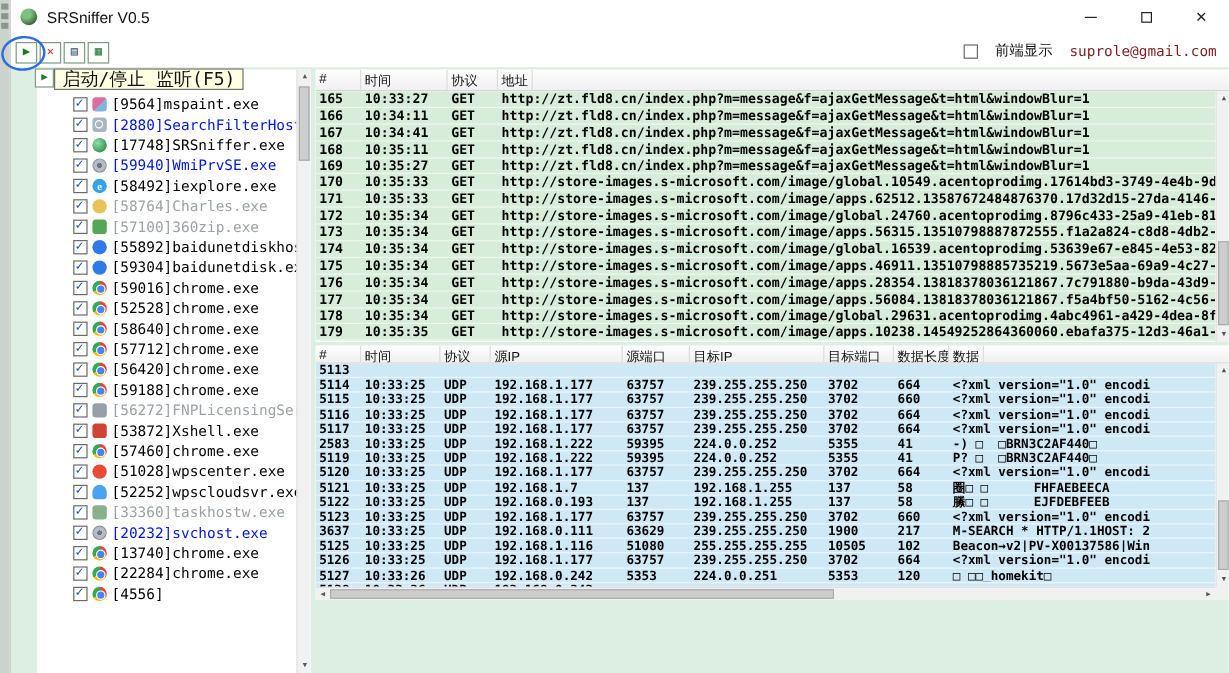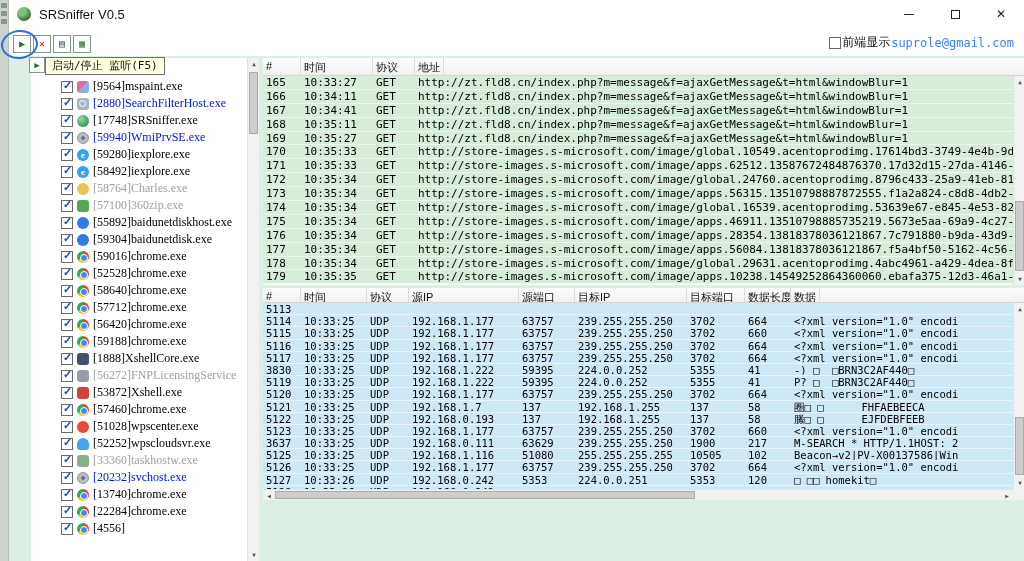--- a/index.html
+++ b/index.html
@@ -24,34 +24,34 @@
   .glyph-close { font:12px "DejaVu Sans", sans-serif; color:#222; }
 
   
   .toolbar { position:absolute; left:0; top:28px; right:0; height:28px; background:#fff; }
   .tool-btn { position:absolute; top:7px; width:18px; height:18px; border:1px solid #7f9a86; background:#fcfefc;
               display:flex; align-items:center; justify-content:center; font-size:10px; line-height:10px; }
   .tb0 { left:4px;  color:#1a7a2a; }
   .tb1 { left:24px; color:#cc2222; font-weight:bold; }
   .tb2 { left:44px; color:#39506e; }
   .tb3 { left:64px; color:#2a7a3a; }
-  .frontend { position:absolute; right:10px; top:6px; display:flex; align-items:center; gap:1px; }
+  .frontend { position:absolute; right:10px; top:6px; display:flex; align-items:center; gap:14px; }
   .frontend .fl { font:12px "Liberation Sans", sans-serif; color:#111; }
-  .frontend .fv { font:12px "DejaVu Sans Mono", monospace; color:#3b82f6; }
+  .frontend .fv { font:12px "DejaVu Sans Mono", monospace; color:#7f1d1d; }
 
   .cb { width:12px; height:12px; background:#fff; border:1px solid #6a6a6a; position:relative; flex:none; }
   .cb.checked::after { content:"✓"; position:absolute; left:1px; top:-3px; font-size:11px; font-weight:bold; color:#1f4fb0; }
 
   
   .client { position:absolute; left:0; top:56px; right:0; bottom:0; background:#ddeee3; }
 
   
   .tree-panel { position:absolute; left:22px; top:2px; width:228px; bottom:0; background:#fff; overflow:hidden; }
   .proc-rows { padding-top:20px; }
-  .proc-row { height:17px; display:flex; align-items:center; gap:4px; padding-left:30px; white-space:pre;font-family:Liberation Serif, serif; }
+  .proc-row { height:17px; display:flex; align-items:center; gap:4px; padding-left:30px; white-space:pre; }
   .proc-label { font-size:12px; }
   .t-black { color:#000; } .t-blue { color:#0016d8; } .t-gray { color:#9ba1a6; }
 
   .pi { width:12px; height:12px; border-radius:3px; flex:none; position:relative; }
   .icon-paint      { background:linear-gradient(135deg,#e06c9f 0 50%, #7fb5e0 50% 100%); }
   .icon-search     { background:#a8b6c4; }
   .icon-search::after { content:""; position:absolute; left:2px; top:2px; width:5px; height:5px; border:1.5px solid #fff; border-radius:50%; }
   .icon-globe      { border-radius:50%; background:radial-gradient(circle at 35% 35%, #8fe0a8, #187a38); }
   .icon-gear       { border-radius:50%; background:radial-gradient(circle, #6e7680 0 2px, #b7bcc2 2px); border:1px solid #8e949a; }
   .icon-ie         { border-radius:50%; background:#35a3e8; color:#fff; font:bold 9px "Liberation Serif", serif; text-align:center; line-height:12px; }
@@ -83,34 +83,34 @@
   .http-table   { left:254px; top:2px;   width:762px; height:227px; }
   .packet-table { left:254px; top:232px; width:762px; height:212px; }
   .t-hdr { display:flex; background:linear-gradient(#fefefe,#f0f0f0); border-bottom:1px solid #d5d5d5;
            font:11px "Liberation Sans", sans-serif; color:#111; }
   .http-table .t-hdr { height:18px; }
   .packet-table .t-hdr { height:15px; }
   .t-hdr .cell { border-right:1px solid #dcdcdc; padding:2px 3px; overflow:hidden; white-space:pre; flex:none; }
   .t-rows { position:absolute; left:0; right:12px; bottom:0; overflow:hidden; }
   .http-table .t-rows { top:18px; }
   .packet-table .t-rows { top:15px; bottom:11px; }
-  .row { display:flex; }
+  .row { display:flex;font-weight:bold; }
   .http-table .row { height:13.9px; font-size:11px; line-height:13.5px; background:#d7edda; border-bottom:1px solid rgba(255,255,255,.55); }
   .packet-table .row { height:12.2px; font-size:10.5px; line-height:12px; background:#cfe8f5; border-bottom:1px solid rgba(255,255,255,.55); }
   .row .cell { padding:0 3px; overflow:hidden; white-space:pre; flex:none; color:#000; }
   .w-num{width:38px;} .w-time{width:72px;} .w-proto{width:42px;} .w-url{flex:1 1 auto; min-width:0;}
   .w-time2{width:66px;} .w-sip{width:110px;} .w-sport{width:56px;} .w-dip{width:112px;} .w-dport{width:58px;}
   .w-len{width:46px;} .w-data{flex:1 1 auto; min-width:0;text-align:right;}
   .corner { position:absolute; right:0; bottom:0; width:12px; height:11px; background:#f1f1f1; }
 
   
   .tooltip { position:absolute; left:20px; top:57px; display:flex; align-items:flex-start; z-index:6; }
   .tt-icon { width:16px; height:16px; border:1px solid #7f9a86; background:#fdfdfd; color:#1a7a2a;
              font-size:9px; line-height:15px; text-align:center; flex:none; }
-  .tt-text { background:#ffffe1; border:1px solid #707070; padding:1px 6px; font-size:11px; line-height:14px;
+  .tt-text { background:#ffffe1; border:1px solid #707070; padding:1px 6px; font-size:15px; line-height:14px;
              white-space:pre; color:#111; }
 
   
   .annotation { position:absolute; left:1px; top:30px; width:37px; height:29px; border:2px solid #2b6be4;
                 border-radius:50%; transform:rotate(-6deg); z-index:9; }
 </style>
 </head>
 <body>
 
 <div class="screen">
@@ -181,25 +181,20 @@
               <span class="pi icon-globe"></span>
               <span class="proc-label t-black">[17748]SRSniffer.exe</span>
             </div>
 
             <div class="proc-row">
               <span class="cb checked"></span>
               <span class="pi icon-gear"></span>
               <span class="proc-label t-blue">[59940]WmiPrvSE.exe</span>
             </div>
 
-            <div class="proc-row">
-              <span class="cb checked"></span>
-              <span class="pi icon-ie"></span>
-              <span class="proc-label t-black">[59280]iexplore.exe</span>
-            </div>
 
             <div class="proc-row">
               <span class="cb checked"></span>
               <span class="pi icon-ie"></span>
               <span class="proc-label t-black">[58492]iexplore.exe</span>
             </div>
 
             <div class="proc-row">
               <span class="cb checked"></span>
               <span class="pi icon-charles"></span>
@@ -253,25 +248,20 @@
               <span class="pi icon-chrome"></span>
               <span class="proc-label t-black">[56420]chrome.exe</span>
             </div>
 
             <div class="proc-row">
               <span class="cb checked"></span>
               <span class="pi icon-chrome"></span>
               <span class="proc-label t-black">[59188]chrome.exe</span>
             </div>
 
-            <div class="proc-row">
-              <span class="cb checked"></span>
-              <span class="pi icon-xshellcore"></span>
-              <span class="proc-label t-black">[1888]XshellCore.exe</span>
-            </div>
 
             <div class="proc-row">
               <span class="cb checked"></span>
               <span class="pi icon-fnp"></span>
               <span class="proc-label t-gray">[56272]FNPLicensingService</span>
             </div>
 
             <div class="proc-row">
               <span class="cb checked"></span>
               <span class="pi icon-xshell"></span>
@@ -524,21 +514,21 @@
               <span class="cell w-proto">UDP</span>
               <span class="cell w-sip">192.168.1.177</span>
               <span class="cell w-sport">63757</span>
               <span class="cell w-dip">239.255.255.250</span>
               <span class="cell w-dport">3702</span>
               <span class="cell w-len">664</span>
               <span class="cell w-data">&lt;?xml version="1.0" encodi</span>
             </div>
 
             <div class="row">
-              <span class="cell w-num">3830</span>
+              <span class="cell w-num">2583</span>
               <span class="cell w-time2">10:33:25</span>
               <span class="cell w-proto">UDP</span>
               <span class="cell w-sip">192.168.1.222</span>
               <span class="cell w-sport">59395</span>
               <span class="cell w-dip">224.0.0.252</span>
               <span class="cell w-dport">5355</span>
               <span class="cell w-len">41</span>
               <span class="cell w-data">-) □  □BRN3C2AF440□</span>
             </div>
 

